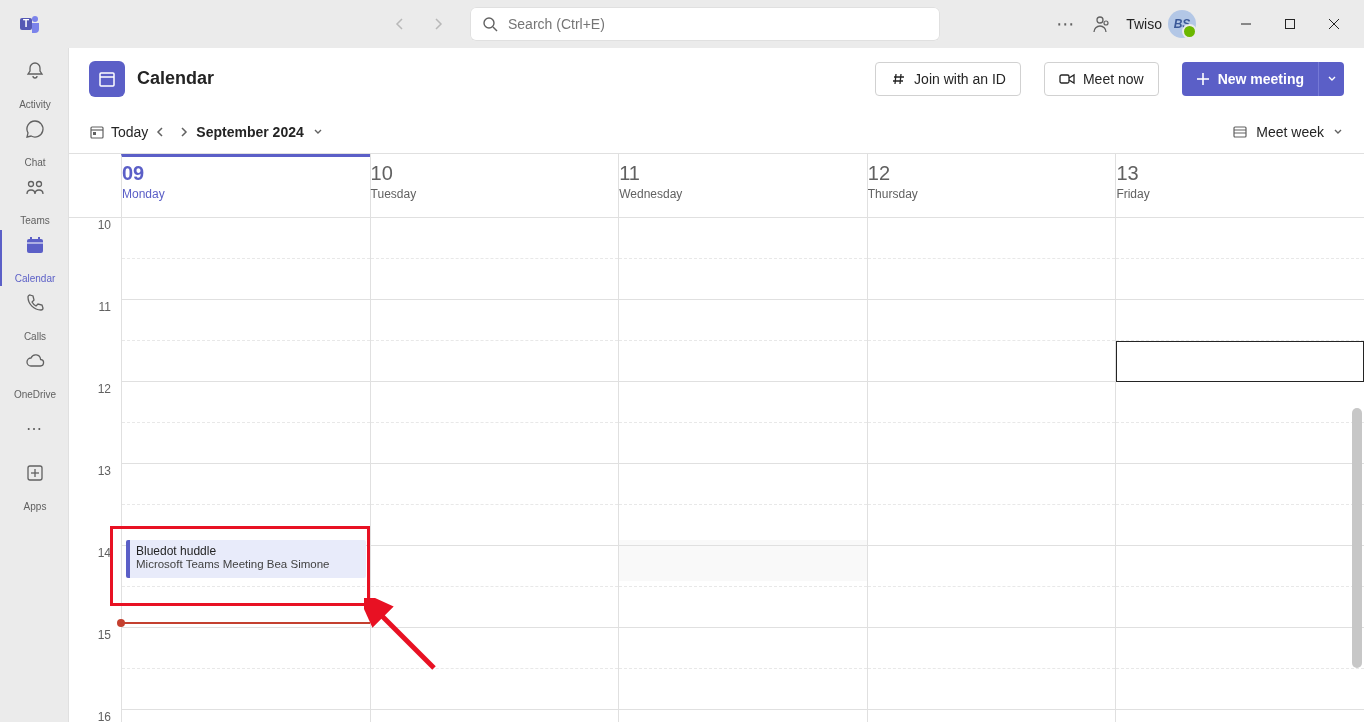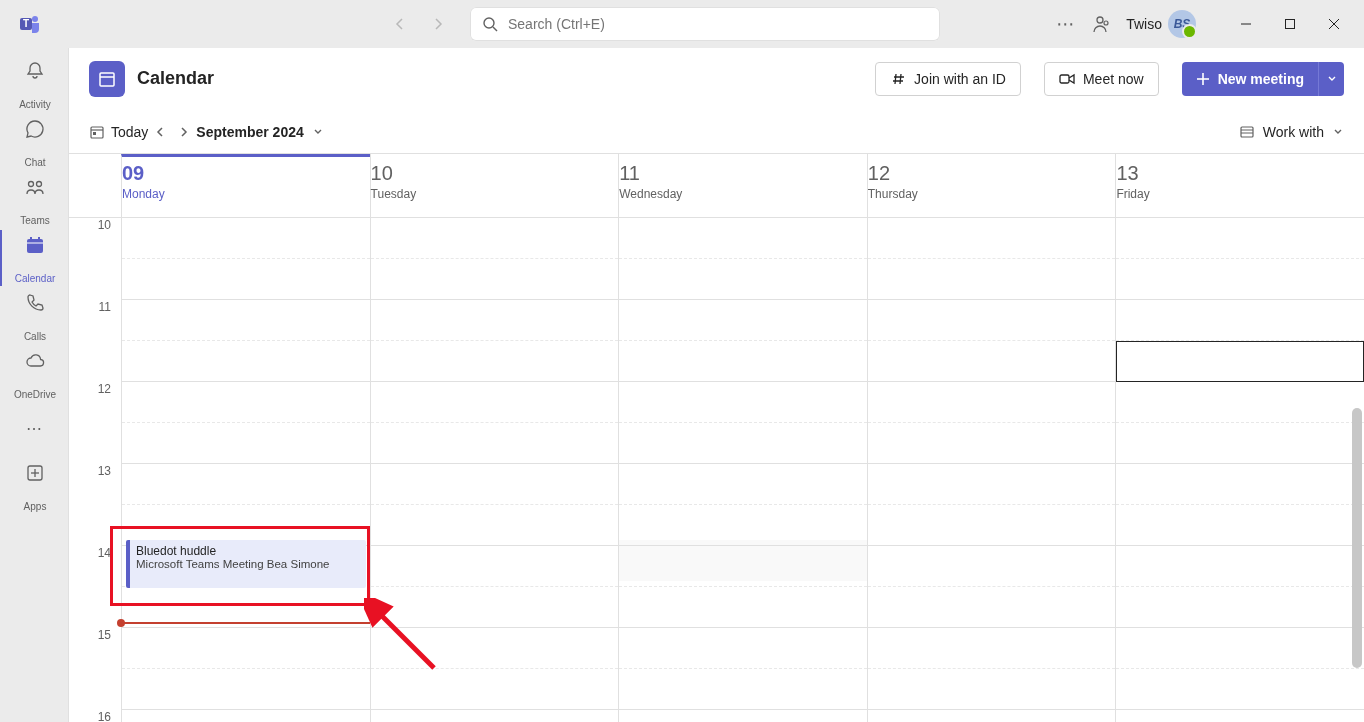--- a/index.html
+++ b/index.html
@@ -306,21 +306,21 @@
           </span>
       </div>
       <div class="view-picker">
         <span>
             <svg width="16" height="16" viewBox="0 0 16 16">
               <rect x="2" y="3" width="12" height="10" rx="1" stroke="#616161" stroke-width="1.2" fill="none"></rect>
               <line x1="2" y1="6" x2="14" y2="6" stroke="#616161"></line>
               <line x1="2" y1="9" x2="14" y2="9" stroke="#616161"></line>
             </svg>
           </span>
-        <span>Work with</span>
+        <span>Meet week</span>
         <span>
             <svg width="12" height="12" viewBox="0 0 12 12">
               <path d="M3 4l3 3 3-3" stroke="#616161" stroke-width="1.4" fill="none"></path>
             </svg>
           </span>
       </div>
     </div>
 
     <div class="day-headers">
       <div class="time-gutter-head"></div>
@@ -365,21 +365,21 @@
           <div class="half"></div>
             <div class="half solid"></div>
           <div class="half"></div>
             <div class="half solid"></div>
           <div class="half"></div>
             <div class="half solid"></div>
           <div class="half"></div>
             <div class="half solid"></div>
           <div class="half"></div>
 
-          <div class="event" style="top:322px; height:48px">
+          <div class="event" style="top:322px; height:38px">
             <div class="title">Bluedot huddle</div>
             <div class="sub">Microsoft Teams Meeting  Bea Simone</div>
           </div>
 
           <div class="highlight-box" style="top:308px; left:-12px; right:0; height:80px"></div>
 
           <div class="now-line" style="top:404px"></div>
         </div>
         <div class="day-col">
           <div class="half"></div>

